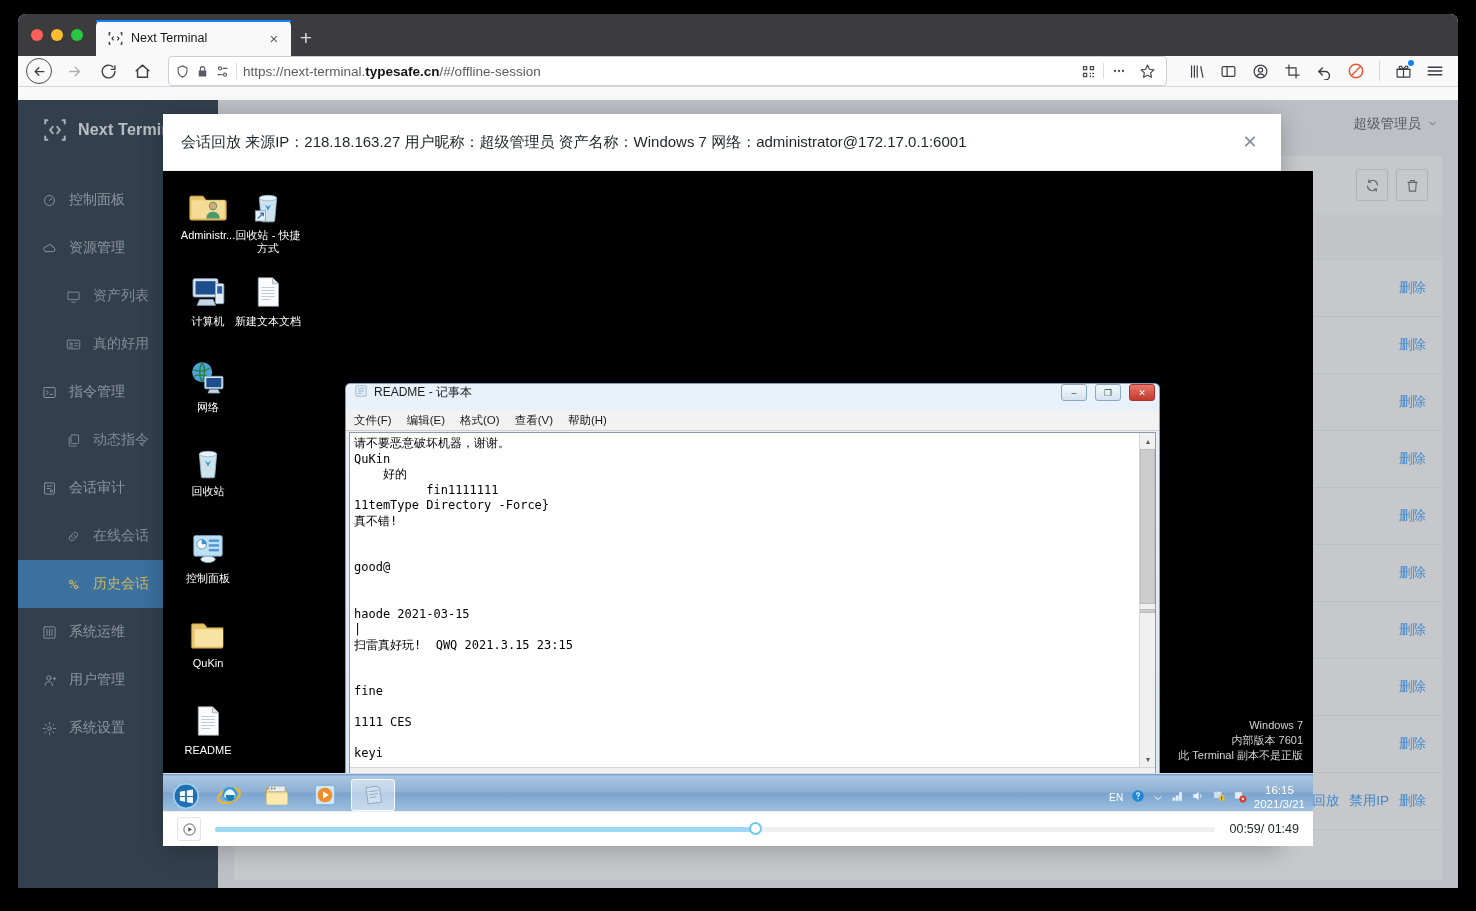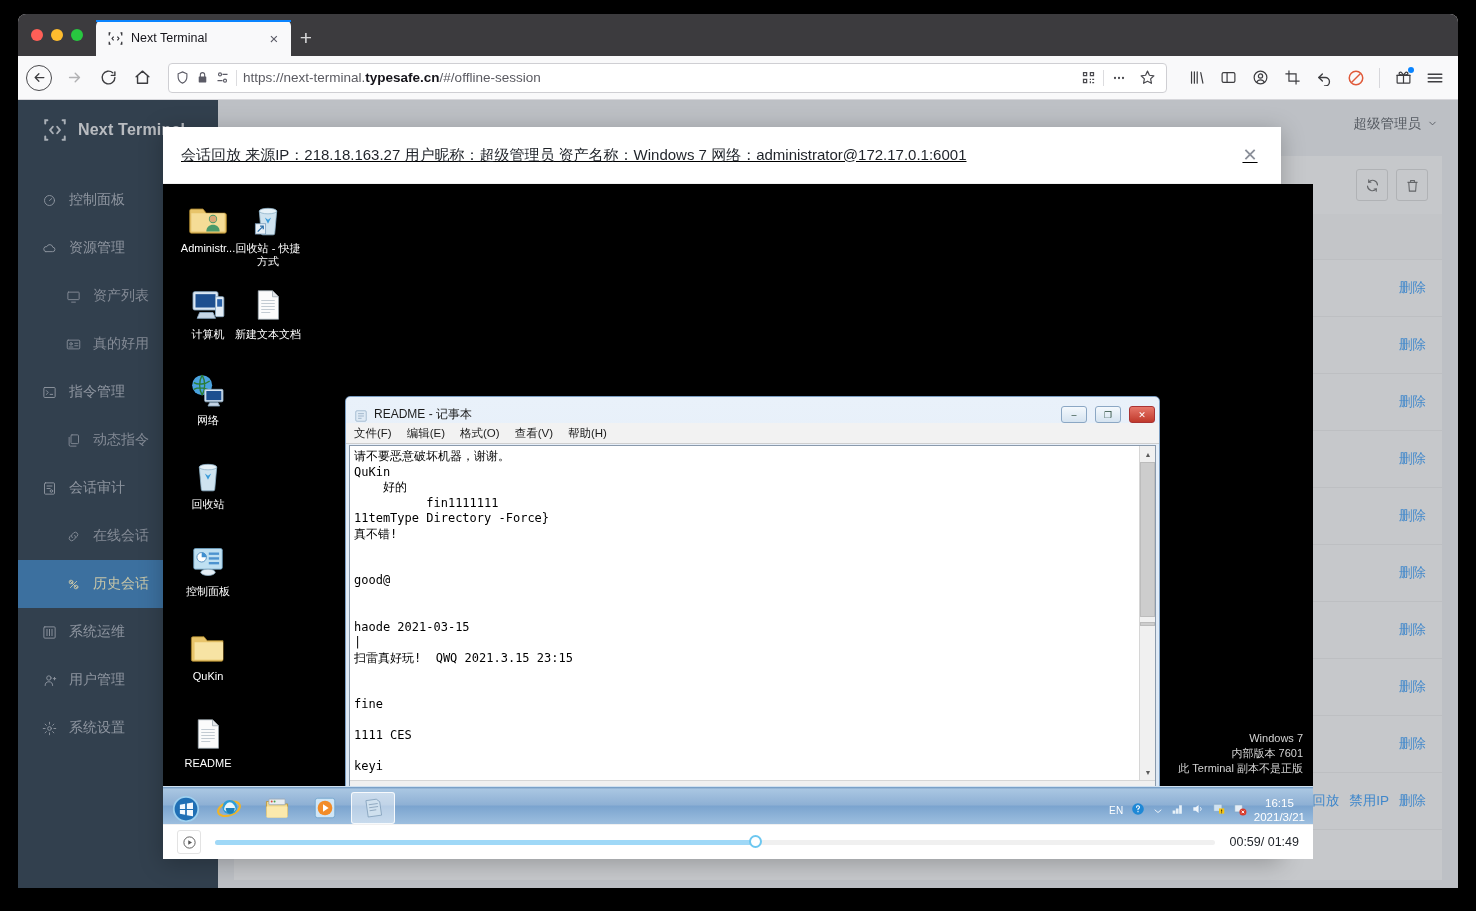--- a/index.html
+++ b/index.html
@@ -54,21 +54,21 @@
     font-size: 15px; color: #5b5b66; line-height: 1;
   }
   #new-tab-btn {
     width: 30px; height: 36px; display: flex;
     align-items: center; justify-content: center;
     color: #d8d8d9; font-size: 21px; font-weight: 300;
   }
 
   
   #nav-toolbar {
-    height: 44px; background: #f9f9fa;
+    height: 31px; background: #f9f9fa;
     display: flex; align-items: center; gap: 2px;
     padding: 0 8px; border-bottom: 1px solid #d7d7db;
   }
   .nav-btn {
     width: 32px; height: 32px; border-radius: 4px;
     display: flex; align-items: center; justify-content: center;
     color: #3d3d40;
   }
   .nav-btn.disabled { color: #b1b1b3; }
   .nav-btn.circled { border: 1.5px solid #4a4a4d; border-radius: 50%; width: 26px; height: 26px; margin-right: 4px;}
@@ -123,21 +123,21 @@
     color: #e8eaed; font-size: 16px; font-weight: 700;
     white-space: nowrap; letter-spacing: .2px;
   }
   .menu { padding-top: 16px; }
   .menu-item {
     height: 48px; display: flex; align-items: center;
     gap: 12px; font-size: 14px; color: #9ea7b3;
     padding-left: 24px; white-space: nowrap;
   }
   .menu-item.sub { padding-left: 48px; color: #8d96a3; }
-  .menu-item.active { background: #1268b3; color: #fef9c3; font-family: Liberation Mono, monospace; }
+  .menu-item.active { background: #1268b3; color: #fde047; font-family: Liberation Mono, monospace; }
   .menu-item .mi-icon {
     width: 15px; height: 15px; flex: 0 0 15px;
     display: flex; align-items: center; justify-content: center;
   }
 
   
   #main { flex: 1; position: relative; background: #f0f2f5; }
   #topbar {
     height: 48px; background: #f0f2f5;
     display: flex; align-items: center; justify-content: flex-end;
@@ -187,23 +187,23 @@
 
   
   #dimmer {
     position: absolute; top: 0; left: 0;
     width: 1440px; height: 788px;
     background: rgba(120,124,130,0.42);
   }
 
   
   #replay-modal {
-    position: absolute; left: 145px; top: 27px;
+    position: absolute; left: 145px; top: 14px;
     width: 1118px; height: 732px;
-    background: #fff; box-shadow: 0 4px 22px rgba(0,0,0,.25); text-decoration: underline;
+    background: #fff; box-shadow: 0 4px 22px rgba(0,0,0,.25);
   }
   #modal-header {
     height: 57px; border-bottom: 1px solid #f0f0f0;
     display: flex; align-items: center; padding: 0 18px;
   }
   #modal-title { font-size: 15px; color: #1f2329; flex: 1; }
   #modal-close { font-size: 18px; color: #8a8f99; width:26px; text-align:center;}
 
   
   #remote-desktop {
@@ -253,21 +253,21 @@
 
   
   #notepad {
     position: absolute; left: 182px; top: 212px;
     width: 815px; height: 405px;
     background: linear-gradient(180deg,#e9f1fa,#dbe7f4);
     border: 1px solid #7a9cc0; border-radius: 5px 5px 2px 2px;
     box-shadow: 0 6px 18px rgba(0,0,0,.55);
   }
   #np-title {
-    height: 26px; display: flex; align-items: flex-end;
+    height: 26px; display: flex; align-items: flex-start;
     padding: 0 4px 0 8px; gap: 6px;
   }
   #np-title .np-ico { width:14px; height:14px; flex:0 0 14px;}
   #np-title .np-text { font-size: 12px; color: #1c1c1c; flex:1;}
   .np-btn {
     width: 26px; height: 17px; border: 1px solid #8ba7c4;
     border-radius: 3px; display:flex; align-items:center; justify-content:center;
     background: linear-gradient(180deg,#f4f9fd,#d5e3f0); margin-left: 2px;
     font-size: 9px; color: #243;
   }

